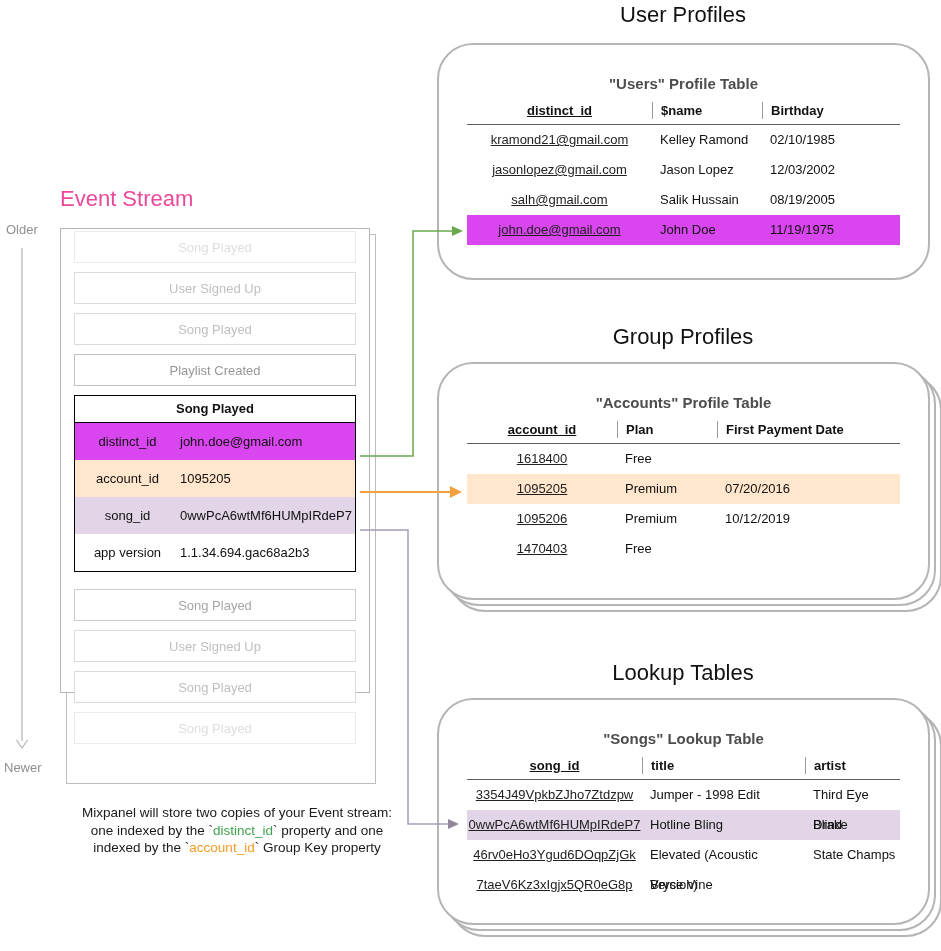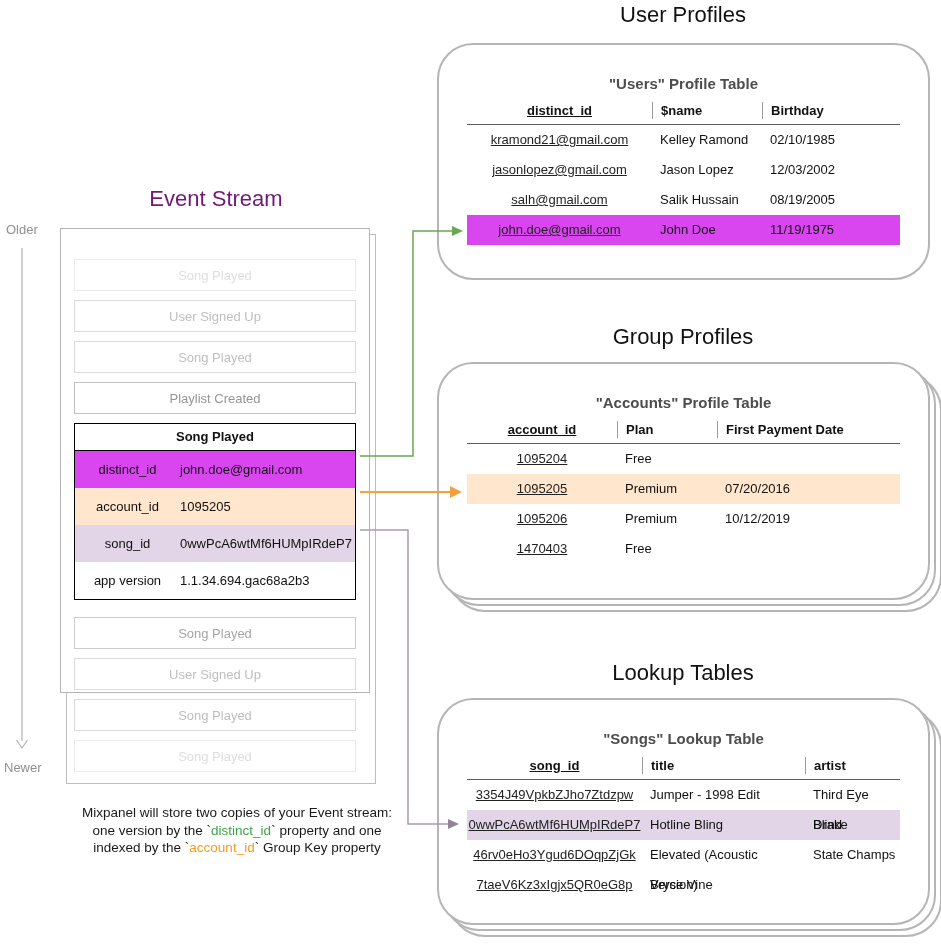--- a/index.html
+++ b/index.html
@@ -1,27 +1,27 @@
 <!DOCTYPE html>
 <html><head>
 <meta charset="utf-8">
 <style>
   html,body { margin:0; padding:0; background:#ffffff; }
   #canvas {
     position:relative; width:941px; height:951px; background:#ffffff;
     font-family:"Liberation Sans", sans-serif; color:#111; overflow:hidden;
   }
   
-  .es-title { position:absolute; left:60px; top:186px; width:312px; text-align:center;
-    font-size:22px; color:#701a75; }
+  .es-title { position:absolute; left:60px; top:186px; width:312px; 
+    font-size:22px; color:#ec4899; }
   .axis-label { position:absolute; font-size:13px; color:#8f8f8f; }
   .es-box-back { position:absolute; left:66px; top:234px; width:310px; height:550px;
     border:1.5px solid #bdbdbd; background:#fff; box-sizing:border-box; }
   .es-box { position:absolute; left:60px; top:228px; width:310px; height:465px;
-    border:1.5px solid #b5b5b5; background:#fff; box-sizing:border-box; padding:30px 13px 0 13px; }
+    border:1.5px solid #b5b5b5; background:#fff; box-sizing:border-box; padding:2px 13px 0 13px; }
   .ev-item { height:32px; line-height:31px; text-align:center; border:1px solid #dcdcdc;
     margin-bottom:9px; font-size:13px; box-sizing:border-box; background:#fff; }
   .fade1 { color:#969696; border-color:#c2c2c2; }
   .fade2 { color:#a6a6a6; border-color:#cccccc; }
   .fade3 { color:#bfbfbf; border-color:#dbdbdb; }
   .fade4 { color:#dedede; border-color:#ebebeb; }
   .ev-table { border:1.5px solid #000; margin:0 0 17px 0; background:#fff; }
   .ev-th { height:26px; line-height:26px; text-align:center; font-weight:bold;
     font-size:13px; border-bottom:1.5px solid #000; background:#fff; }
   .ev-tr { height:37px; display:flex; align-items:center; font-size:13px; }
@@ -95,21 +95,21 @@
     </div>
 
     <div class="ev-item fade2">Song Played</div>
     <div class="ev-item fade3">User Signed Up</div>
     <div class="ev-item fade3">Song Played</div>
     <div class="ev-item fade4">Song Played</div>
   </div>
 
   <div class="caption">
     <div>Mixpanel will store two copies of your Event stream:</div>
-    <div><span>one version by the `</span><span class="code-green">distinct_id</span><span>` property and one</span></div>
+    <div><span>one indexed by the `</span><span class="code-green">distinct_id</span><span>` property and one</span></div>
     <div><span>indexed by the `</span><span class="code-orange">account_id</span><span>` Group Key property</span></div>
   </div>
 
   <div class="sec-title" style="left:523px; top:2px;">User Profiles</div>
   <div class="card users" style="left:437px; top:43px; height:237px;">
     <div class="card-title">"Users" Profile Table</div>
     <div class="tbl">
       <div class="hdr">
         <div class="c1">distinct_id</div>
         <div class="c2">$name</div>
@@ -145,21 +145,21 @@
   <div class="card accounts" style="left:437px; top:362px; height:238px;">
     <div class="card-title">"Accounts" Profile Table</div>
     <div class="tbl">
       <div class="hdr">
         <div class="c1">account_id</div>
         <div class="c2">Plan</div>
         <div class="c3">First Payment Date</div>
       </div>
       <hr>
       <div class="trow">
-        <div class="c1"><span>1095204</span></div>
+        <div class="c1"><span>1618400</span></div>
         <div class="c2">Free</div>
         <div class="c3"></div>
       </div>
       <div class="trow bg-orange">
         <div class="c1"><span>1095205</span></div>
         <div class="c2">Premium</div>
         <div class="c3">07/20/2016</div>
       </div>
       <div class="trow">
         <div class="c1"><span>1095206</span></div>

